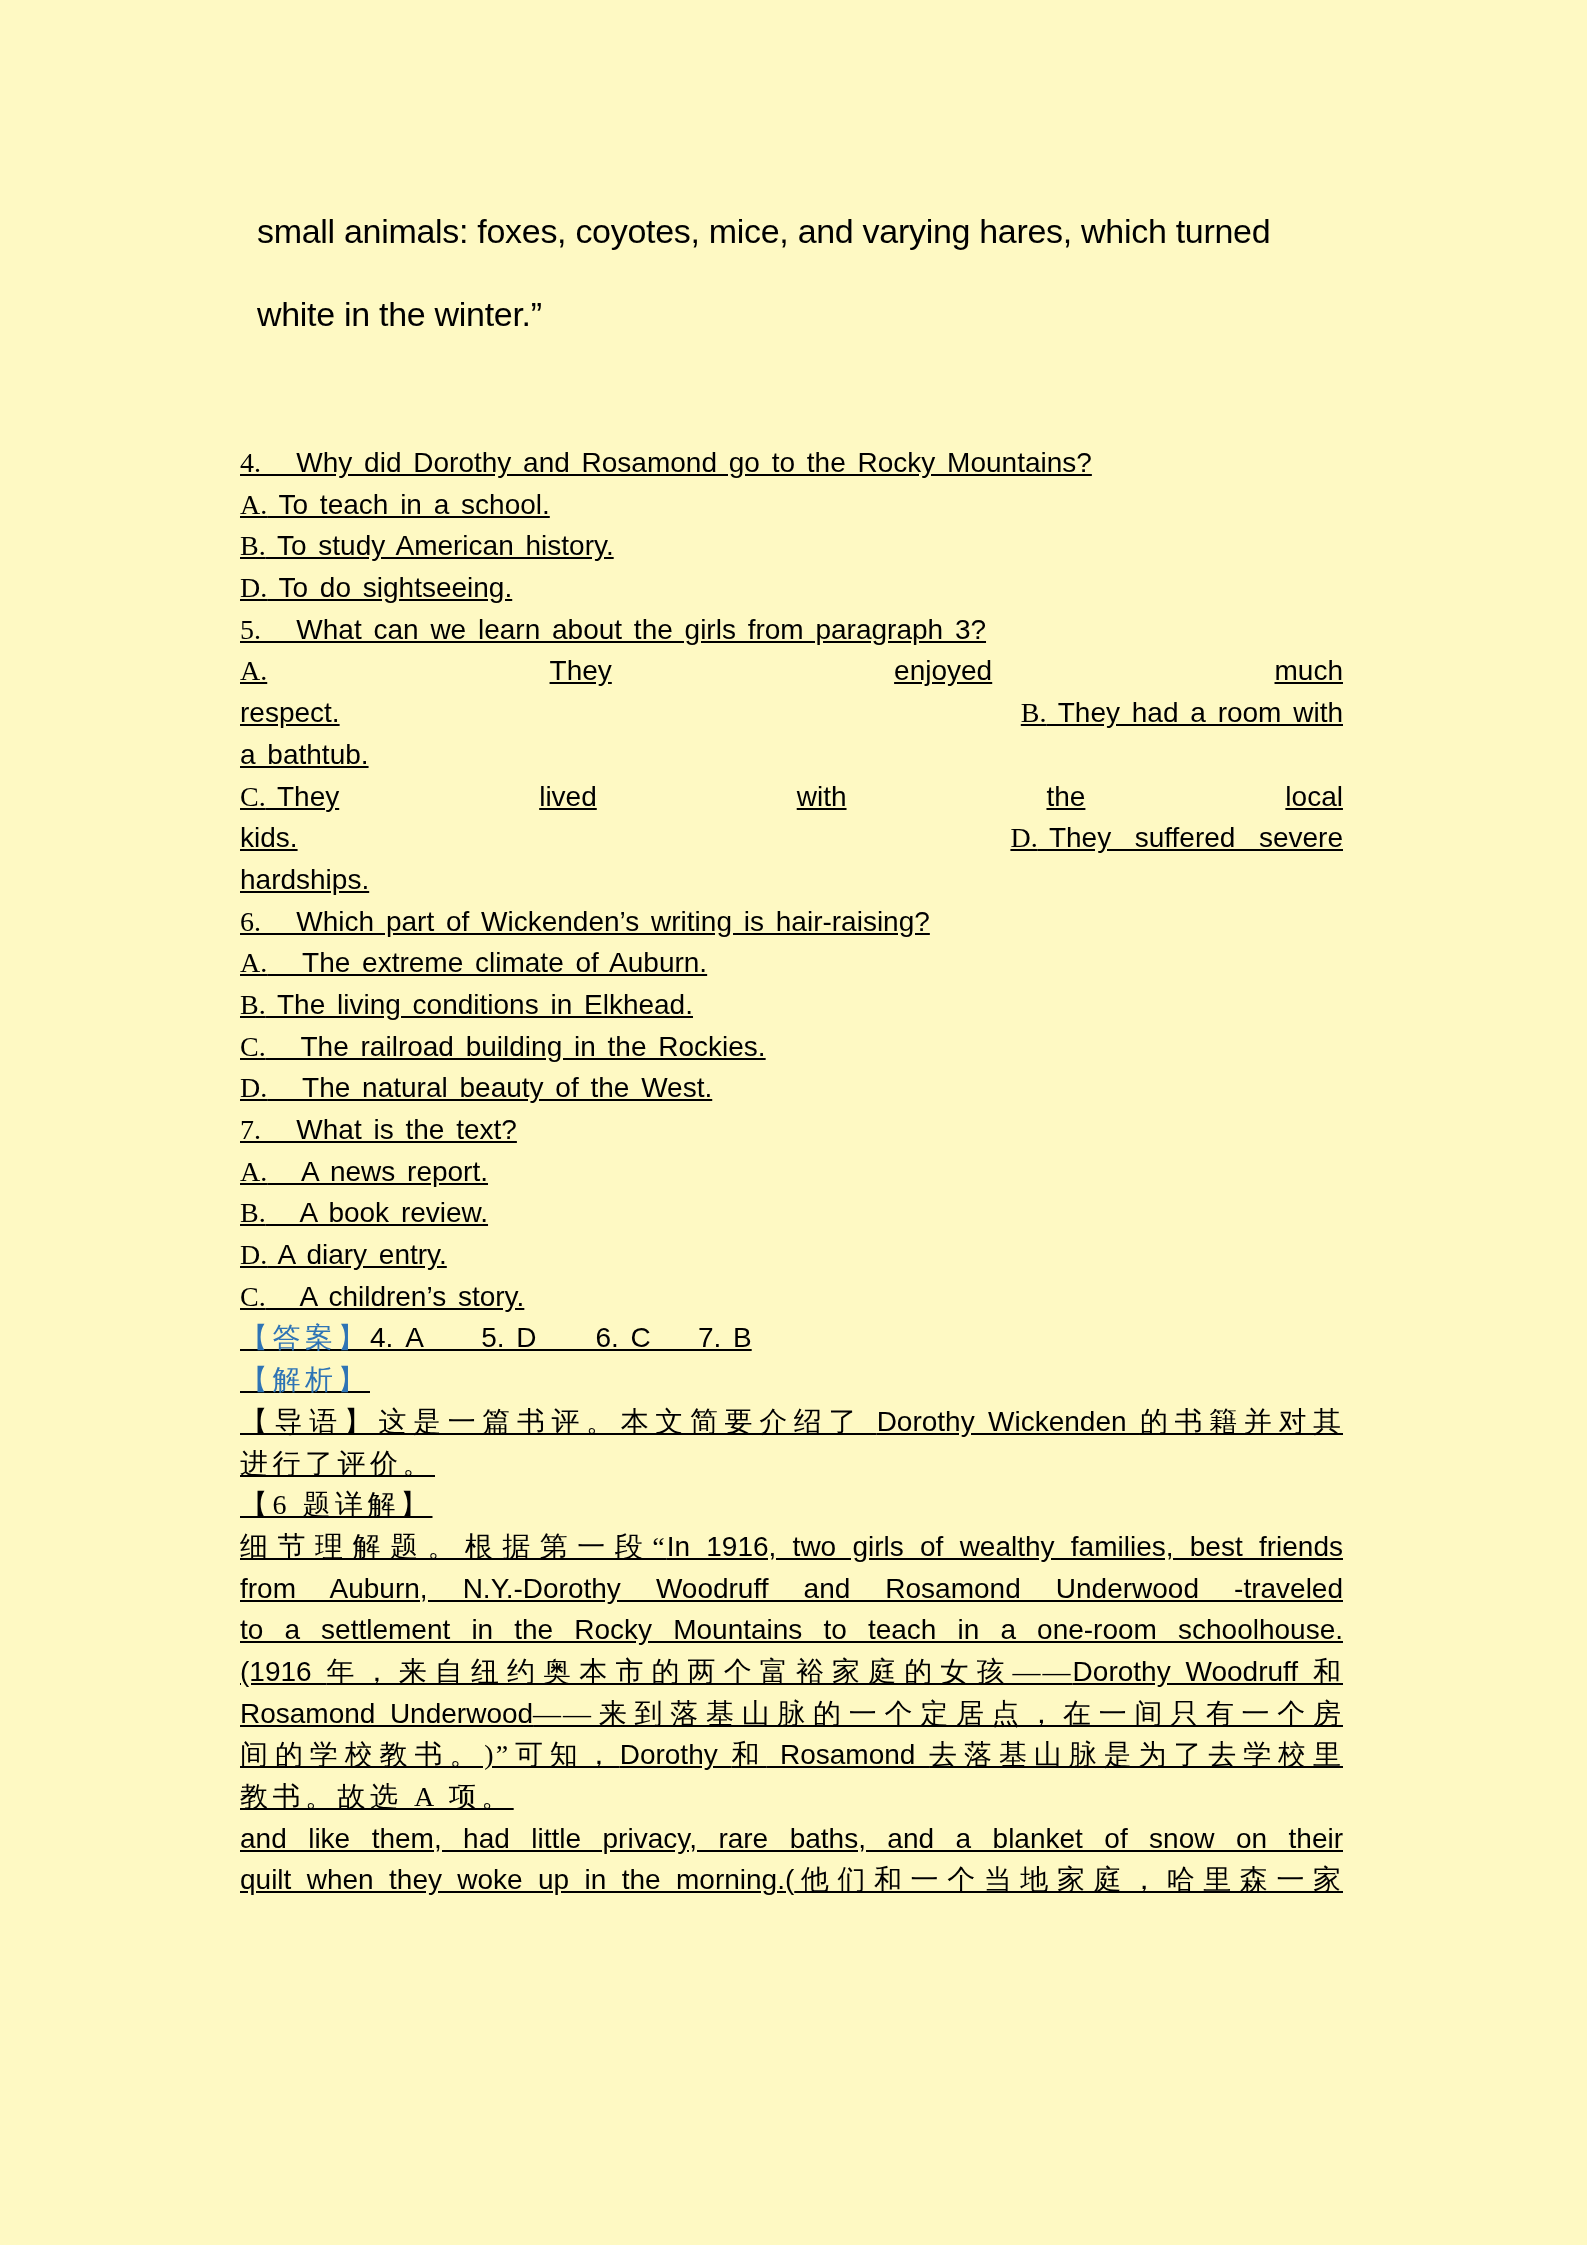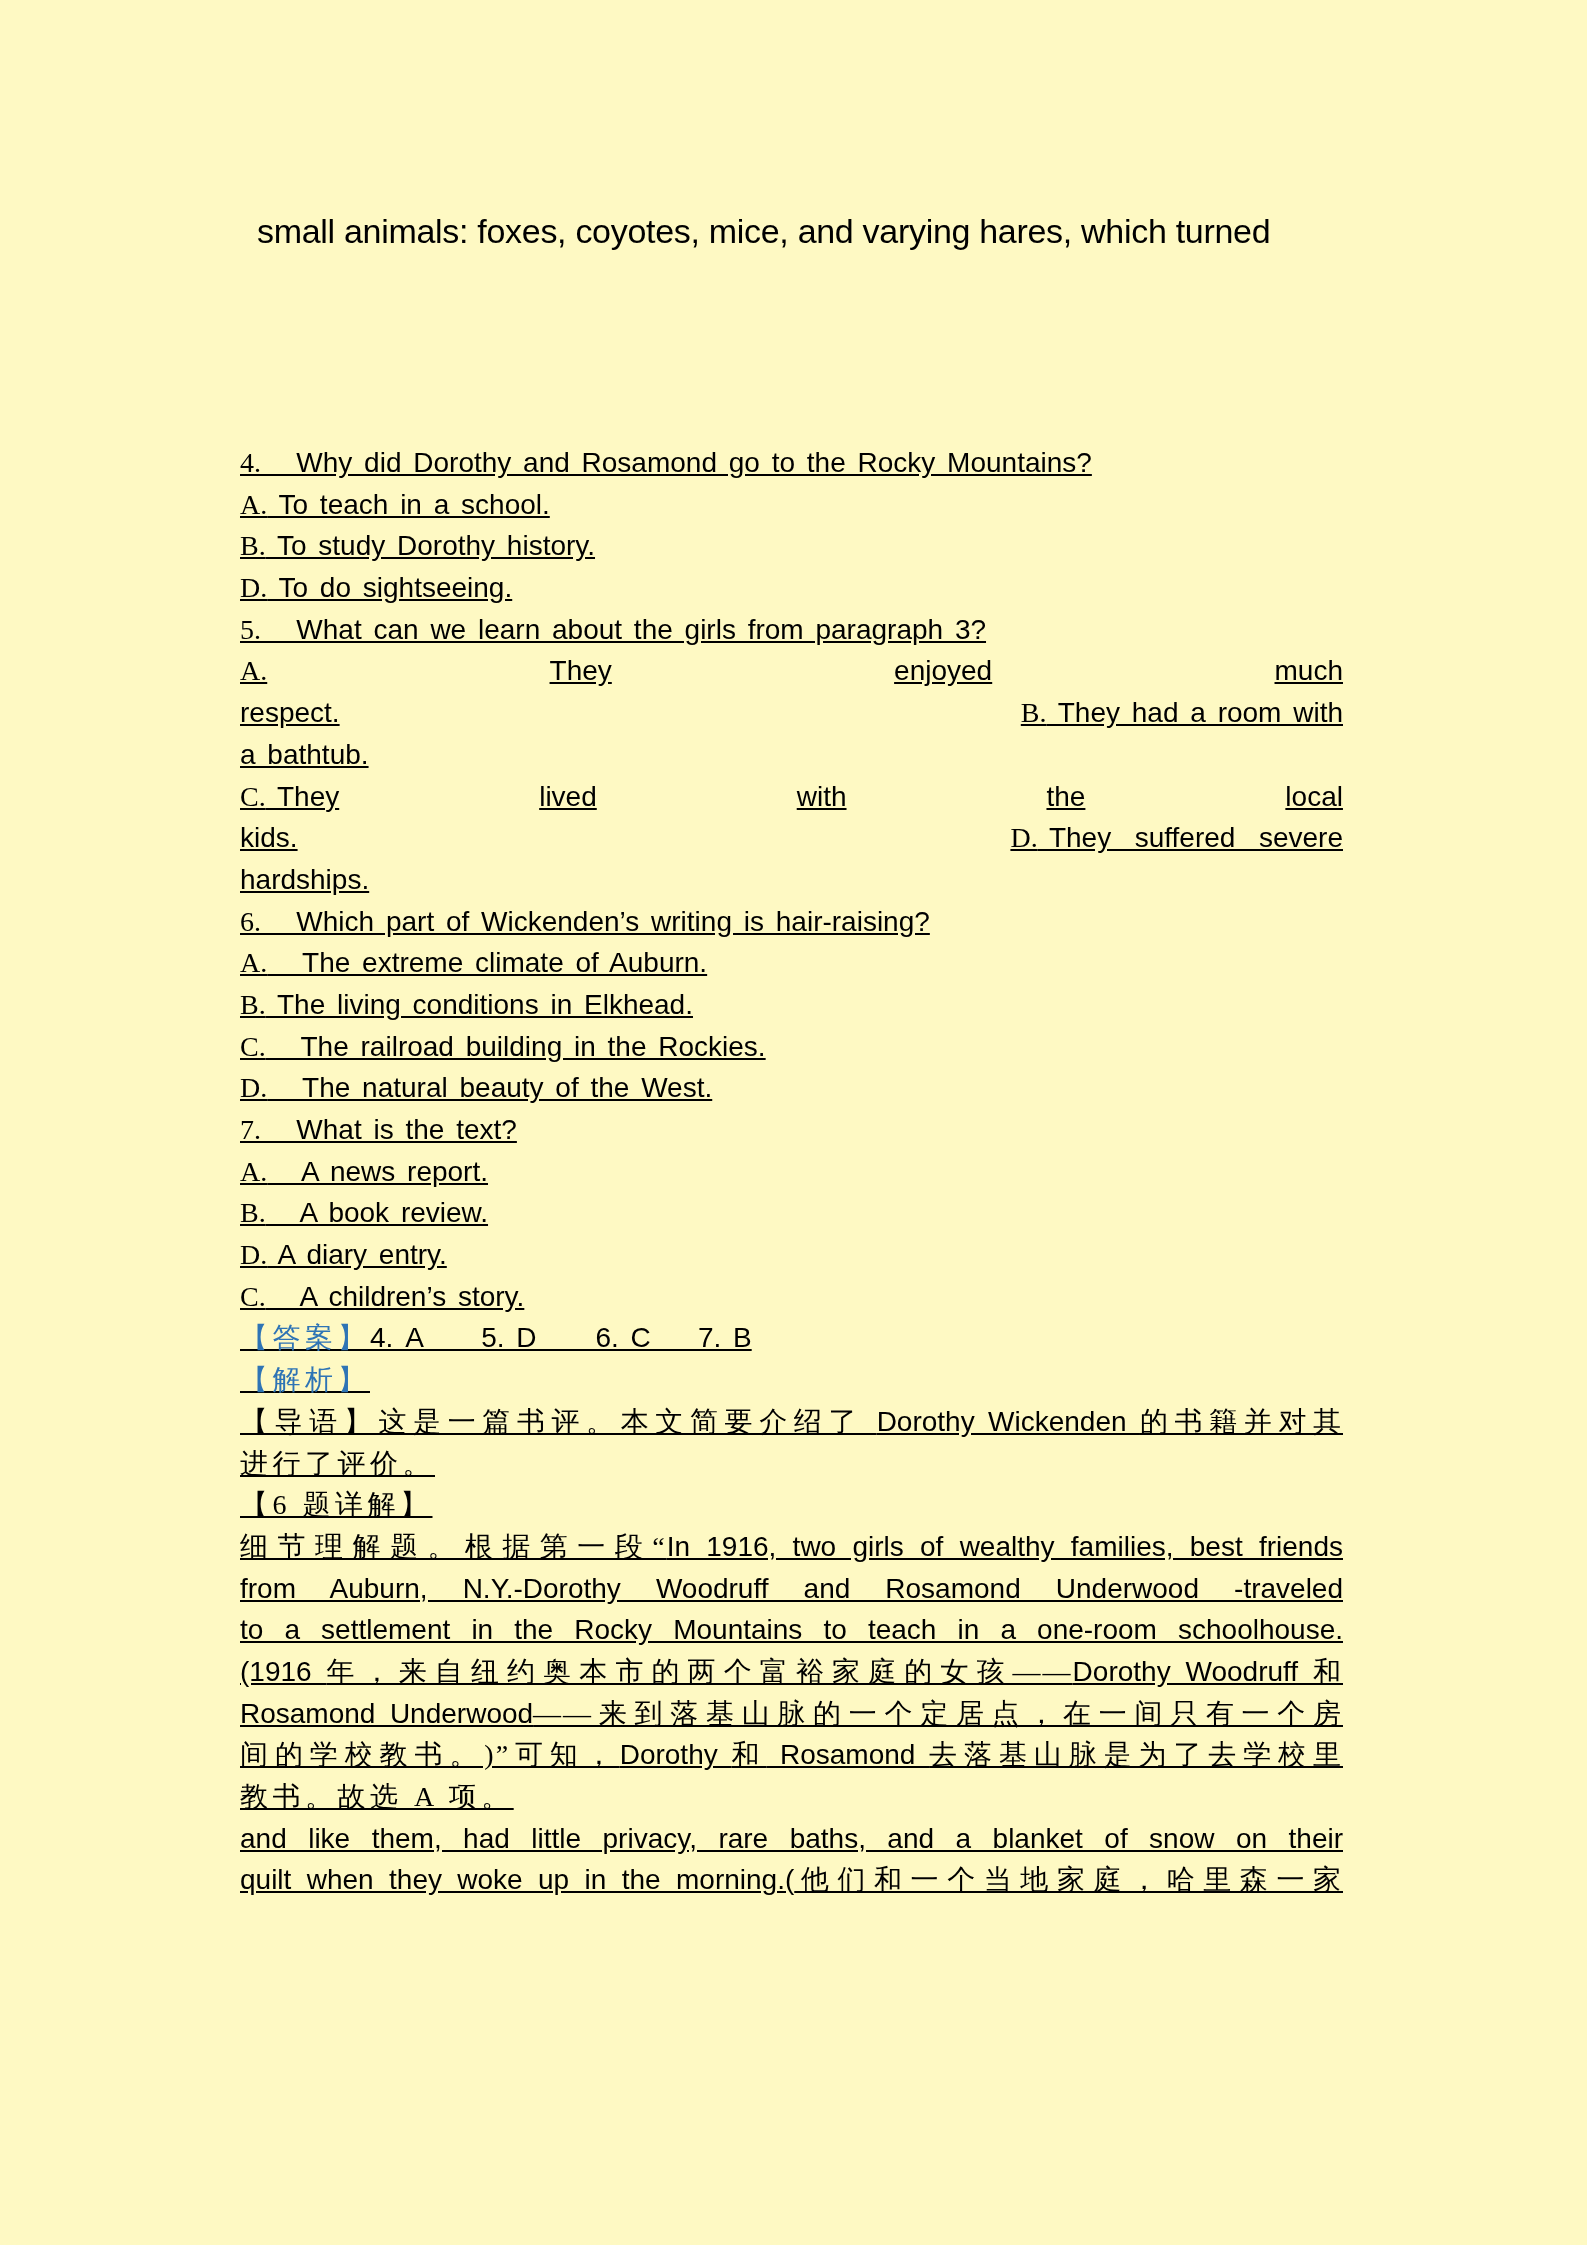--- a/index.html
+++ b/index.html
@@ -46,25 +46,25 @@
   .justify .txt { word-spacing: 1px; }
   .cjk  { font-family: "Liberation Serif", serif; letter-spacing: 4.5px; }
   .justify .cjk { letter-spacing: 2px; }
   .blue { font-family: "Liberation Serif", serif; letter-spacing: 4.5px; }
   .token { white-space: pre; }
 </style>
 </head>
 <body>
 
 <div class="page">
-  <div class="intro" id="intro-block"><div>small animals: foxes, coyotes, mice, and varying hares, which turned</div></div>
+  <div class="intro" id="intro-block"><div>small animals: foxes, coyotes, mice, and varying hares, which turned</div><div>white in the winter.”</div></div>
   <div class="docbody" id="body-block">
       <div class="line left"><span class="num">4.</span><span class="txt">   Why did Dorothy and Rosamond go to the Rocky Mountains?</span></div>
       <div class="line left"><span class="num">A.</span><span class="txt"> To teach in a school.</span></div>
-      <div class="line left"><span class="num">B.</span><span class="txt"> To study Dorothy history.</span></div>
+      <div class="line left"><span class="num">B.</span><span class="txt"> To study American history.</span></div>
       <div class="line left"><span class="num">D.</span><span class="txt"> To do sightseeing.</span></div>
       <div class="line left"><span class="num">5.</span><span class="txt">   What can we learn about the girls from paragraph 3?</span></div>
       <div class="line spread"><span class="token"><span class="num">A.</span></span><span class="token"><span class="txt">They</span></span><span class="token"><span class="txt">enjoyed</span></span><span class="token"><span class="txt">much</span></span></div>
       <div class="line spread"><span class="token"><span class="txt">respect.</span></span><span class="token"><span class="num">B.</span><span class="txt"> They had a room with</span></span></div>
       <div class="line left"><span class="txt">a bathtub.</span></div>
       <div class="line spread"><span class="token"><span class="num">C.</span><span class="txt"> They</span></span><span class="token"><span class="txt">lived</span></span><span class="token"><span class="txt">with</span></span><span class="token"><span class="txt">the</span></span><span class="token"><span class="txt">local</span></span></div>
       <div class="line spread"><span class="token"><span class="txt">kids.</span></span><span class="token"><span class="num">D.</span><span class="txt"> They  suffered  severe</span></span></div>
       <div class="line left"><span class="txt">hardships.</span></div>
       <div class="line left"><span class="num">6.</span><span class="txt">   Which part of Wickenden’s writing is hair-raising?</span></div>
       <div class="line left"><span class="num">A.</span><span class="txt">   The extreme climate of Auburn.</span></div>

